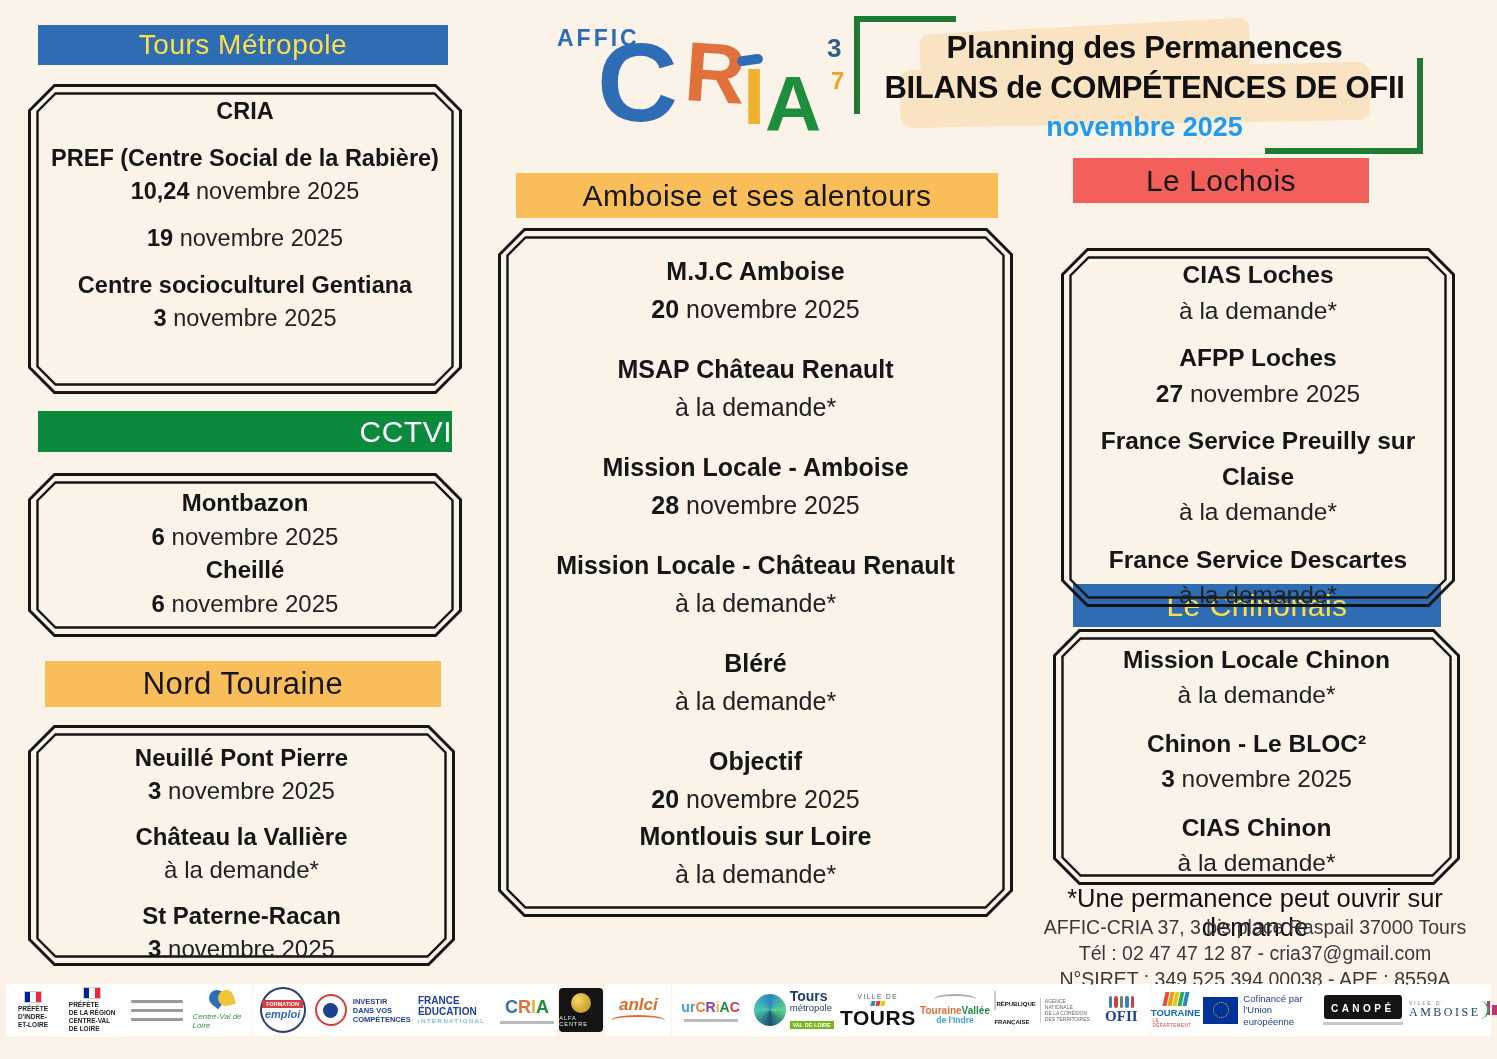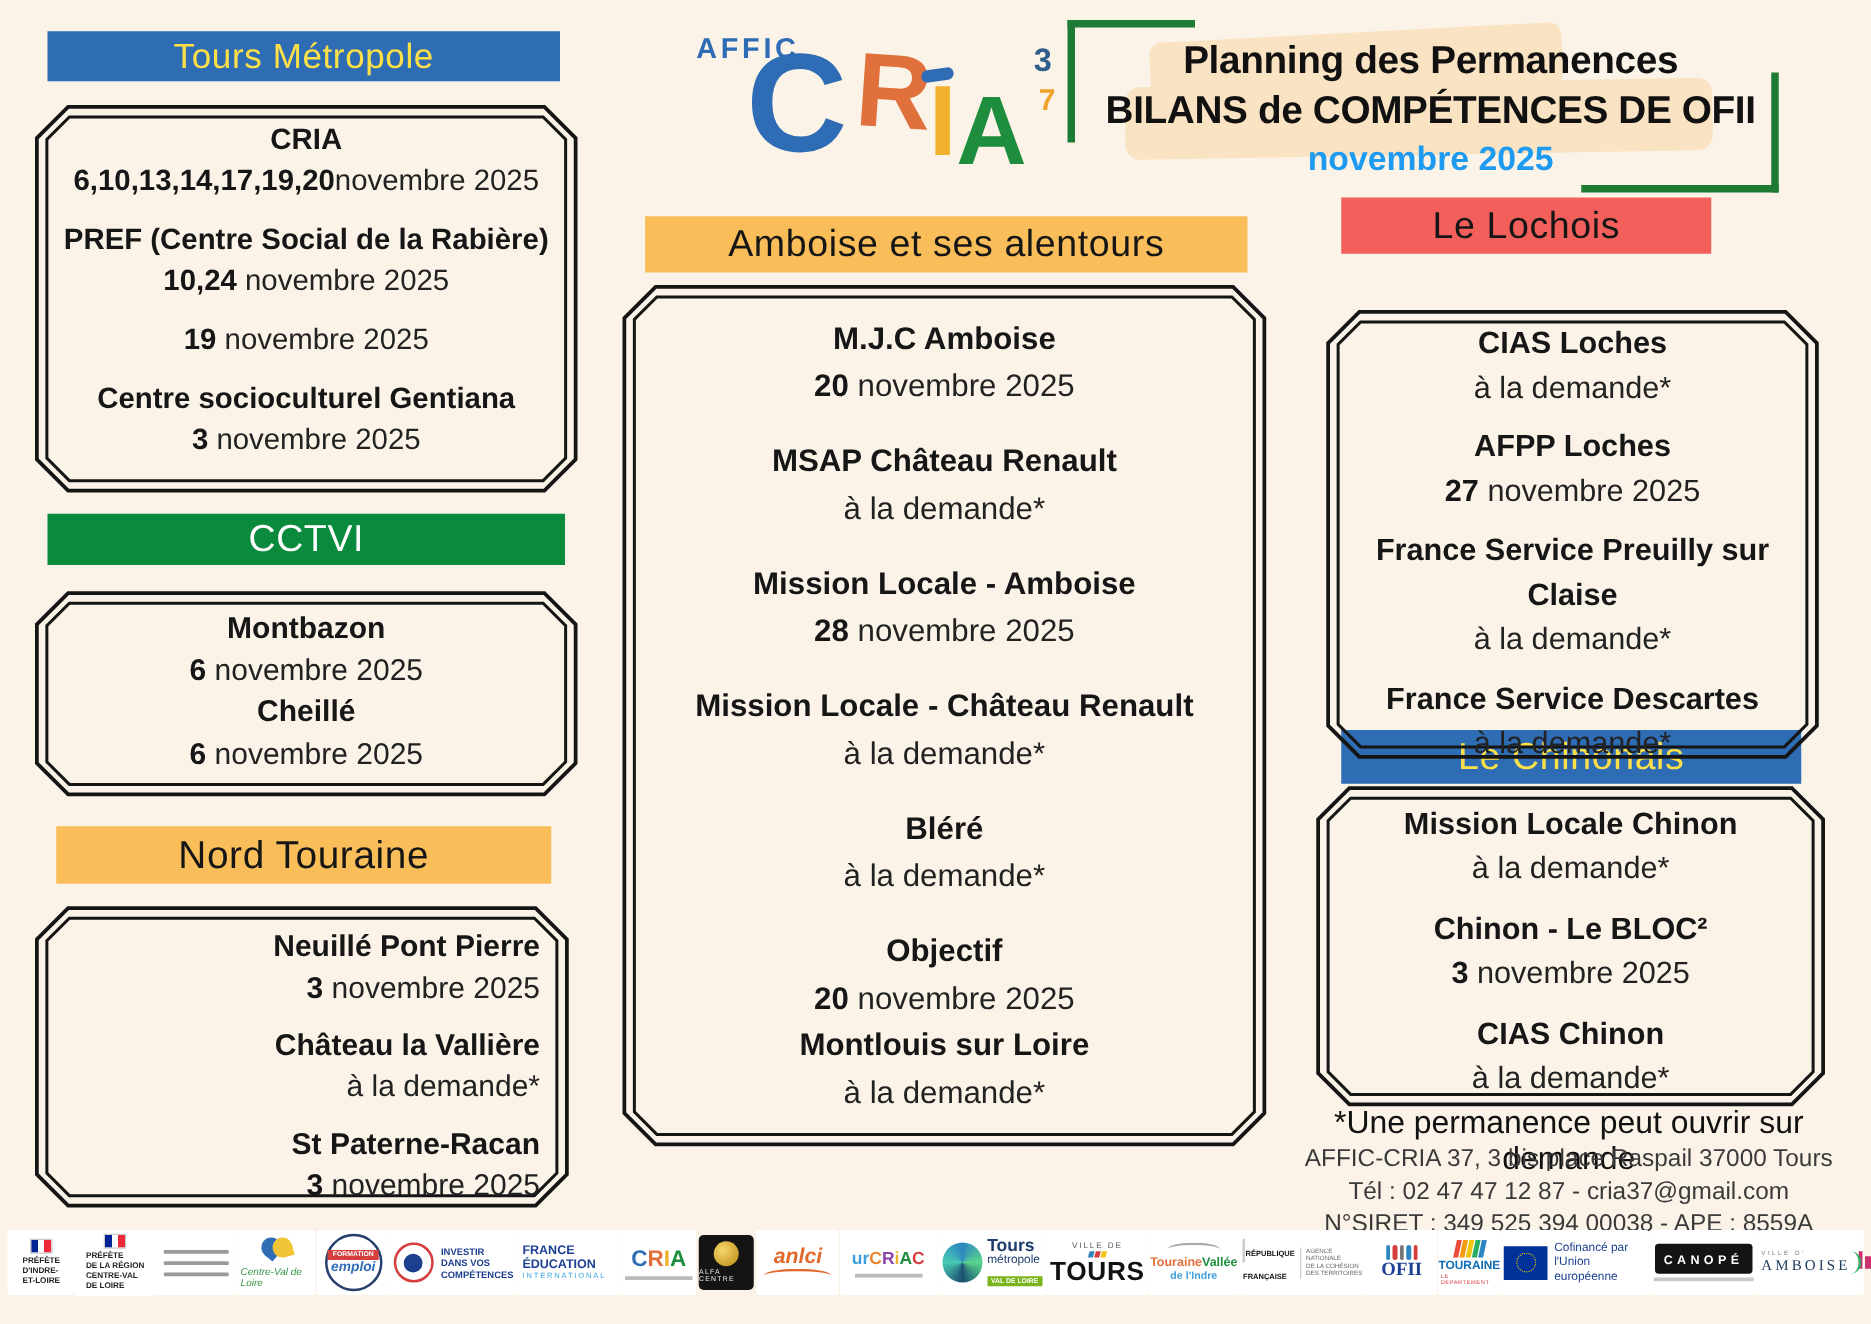--- a/index.html
+++ b/index.html
@@ -8,21 +8,21 @@
 
   
   .sec-header{position:absolute;display:flex;align-items:center;justify-content:center;
               font-weight:400;letter-spacing:.5px;}
   .sec-header.blue{background:#2E6CB4;color:#fde047;}
   .sec-header.green{background:#0A8A3C;color:#fff;}
   .sec-header.orange{background:#F9BE59;color:#161616;}
   .sec-header.red{background:#F3605C;color:#161616;}
 
   .h-tours{left:38px;top:25px;width:410px;height:40px;font-size:28px;}
-  .h-cctvi{left:38px;top:411px;width:414px;height:41px;font-size:30px;}
+  .h-cctvi{left:38px;top:411px;width:414px;height:41px;font-size:30px;justify-content:flex-end;}
   .h-nord{left:45px;top:661px;width:396px;height:46px;font-size:31px;}
   .h-amboise{left:516px;top:173px;width:482px;height:45px;font-size:30px;}
   .h-lochois{left:1073px;top:158px;width:296px;height:45px;font-size:30px;}
   .h-chinonais{left:1073px;top:584px;width:368px;height:43px;font-size:30px;}
 
   
   .octagon-box{position:absolute;}
   .frame-svg{position:absolute;inset:0;width:100%;height:100%;pointer-events:none;}
   .box-content{position:relative;text-align:center;padding:0 24px;}
 
@@ -30,21 +30,21 @@
   .b-tours .box-content{padding-top:12px;}
   .b-tours .entry{margin-bottom:14px;}
   .b-tours .name,.b-tours .date{font-size:23.5px;line-height:33px;}
 
   .b-cctvi{left:27px;top:472px;width:436px;height:166px;}
   .b-cctvi .box-content{padding-top:14px;}
   .b-cctvi .entry{margin-bottom:0;}
   .b-cctvi .name,.b-cctvi .date{font-size:24px;line-height:33.5px;}
 
   .b-nord{left:27px;top:724px;width:429px;height:243px;}
-  .b-nord .box-content{padding-top:18px;text-align:right;}
+  .b-nord .box-content{padding-top:18px;}
   .b-nord .entry{margin-bottom:14px;}
   .b-nord .name,.b-nord .date{font-size:24px;line-height:32.5px;}
 
   .b-amboise{left:497px;top:227px;width:517px;height:691px;}
   .b-amboise .box-content{padding-top:26px;}
   .b-amboise .entry{margin-bottom:23px;}
   .b-amboise .entry.no-gap{margin-bottom:0;}
   .b-amboise .name,.b-amboise .date{font-size:25px;line-height:37.5px;}
 
   .b-lochois{left:1060px;top:204px;width:396px;height:361px;margin-top:43px;}
@@ -209,21 +209,20 @@
     </div>
 
   <div class="octagon-box b-tours">
       <svg viewBox="0 0 436 312" class="frame-svg">
         <path d="M 27.5 2.5 L 408.5 2.5 L 433.5 27.5 L 433.5 284.5 L 408.5 309.5 L 27.5 309.5 L 2.5 284.5 L 2.5 27.5 Z" fill="none" stroke="#151515" stroke-width="3"></path>
         <path d="M 28.5 10.5 L 407.5 10.5 L 425.5 28.5 L 425.5 283.5 L 407.5 301.5 L 28.5 301.5 L 10.5 283.5 L 10.5 28.5 Z" fill="none" stroke="#151515" stroke-width="2.4"></path>
       </svg>
     <div class="box-content">
       <div class="entry">
         <div class="name">CRIA</div>
-        <div class="date"><b>6,10,13,14,17,19,20</b><span>novembre 2025</span></div>
       </div>
       <div class="entry">
         <div class="name">PREF (Centre Social de la Rabière)</div>
         <div class="date"><b>10,24</b><span> novembre 2025</span></div>
       </div>
       <div class="entry">
         <div class="date"><b>19</b><span> novembre 2025</span></div>
       </div>
       <div class="entry">
         <div class="name">Centre socioculturel Gentiana</div>

